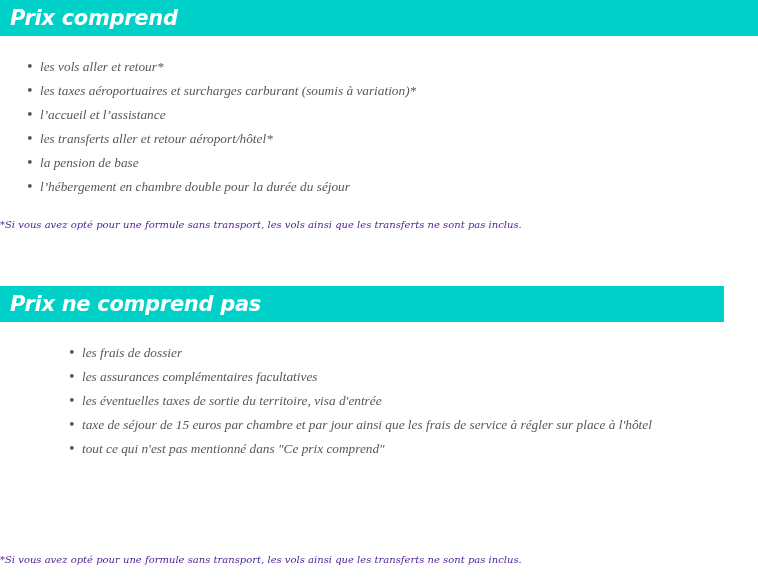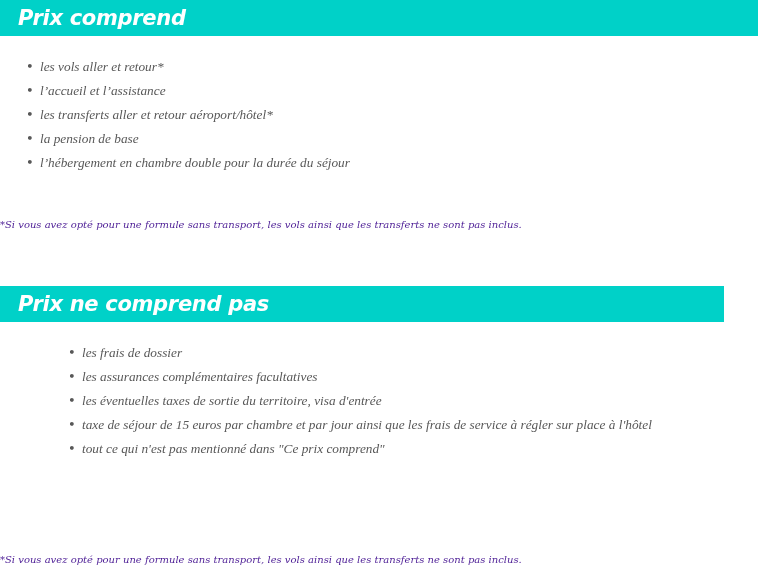--- a/index.html
+++ b/index.html
@@ -18,21 +18,21 @@
     width: 758px;
     height: 588px;
     position: relative;
     background: #ffffff;
   }
   .section-header {
     background: #00d1c8;
     height: 36px;
     display: flex;
     align-items: center;
-    padding: 0 0 0 18px;
+    padding: 0 0 0 10px;
     box-sizing: border-box;
   }
   .section-header .title {
     color: #ffffff;
     font-family: "DejaVu Sans", sans-serif;
     font-style: italic;
     font-weight: bold;
     font-size: 21px;
     line-height: 21px;
     letter-spacing: -0.3px;
@@ -84,20 +84,21 @@
 <body>
 
 <div class="page">
 
   <div class="section-header" id="header-1">
     <span class="title">Prix comprend</span>
   </div>
 
   <ul class="feature-list" id="list-1">
     <li>les vols aller et retour*</li>
+    <li>les taxes aéroportuaires et surcharges carburant (soumis à variation)*</li>
     <li>l’accueil et l’assistance</li>
     <li>les transferts aller et retour aéroport/hôtel*</li>
     <li>la pension de base</li>
     <li>l’hébergement en chambre double pour la durée du séjour</li>
   </ul>
 
   <div class="footnote" id="note-1">*Si vous avez opté pour une formule sans transport, les vols ainsi que les transferts ne sont pas inclus.</div>
 
   <div class="section-header" id="header-2">
     <span class="title">Prix ne comprend pas</span>

